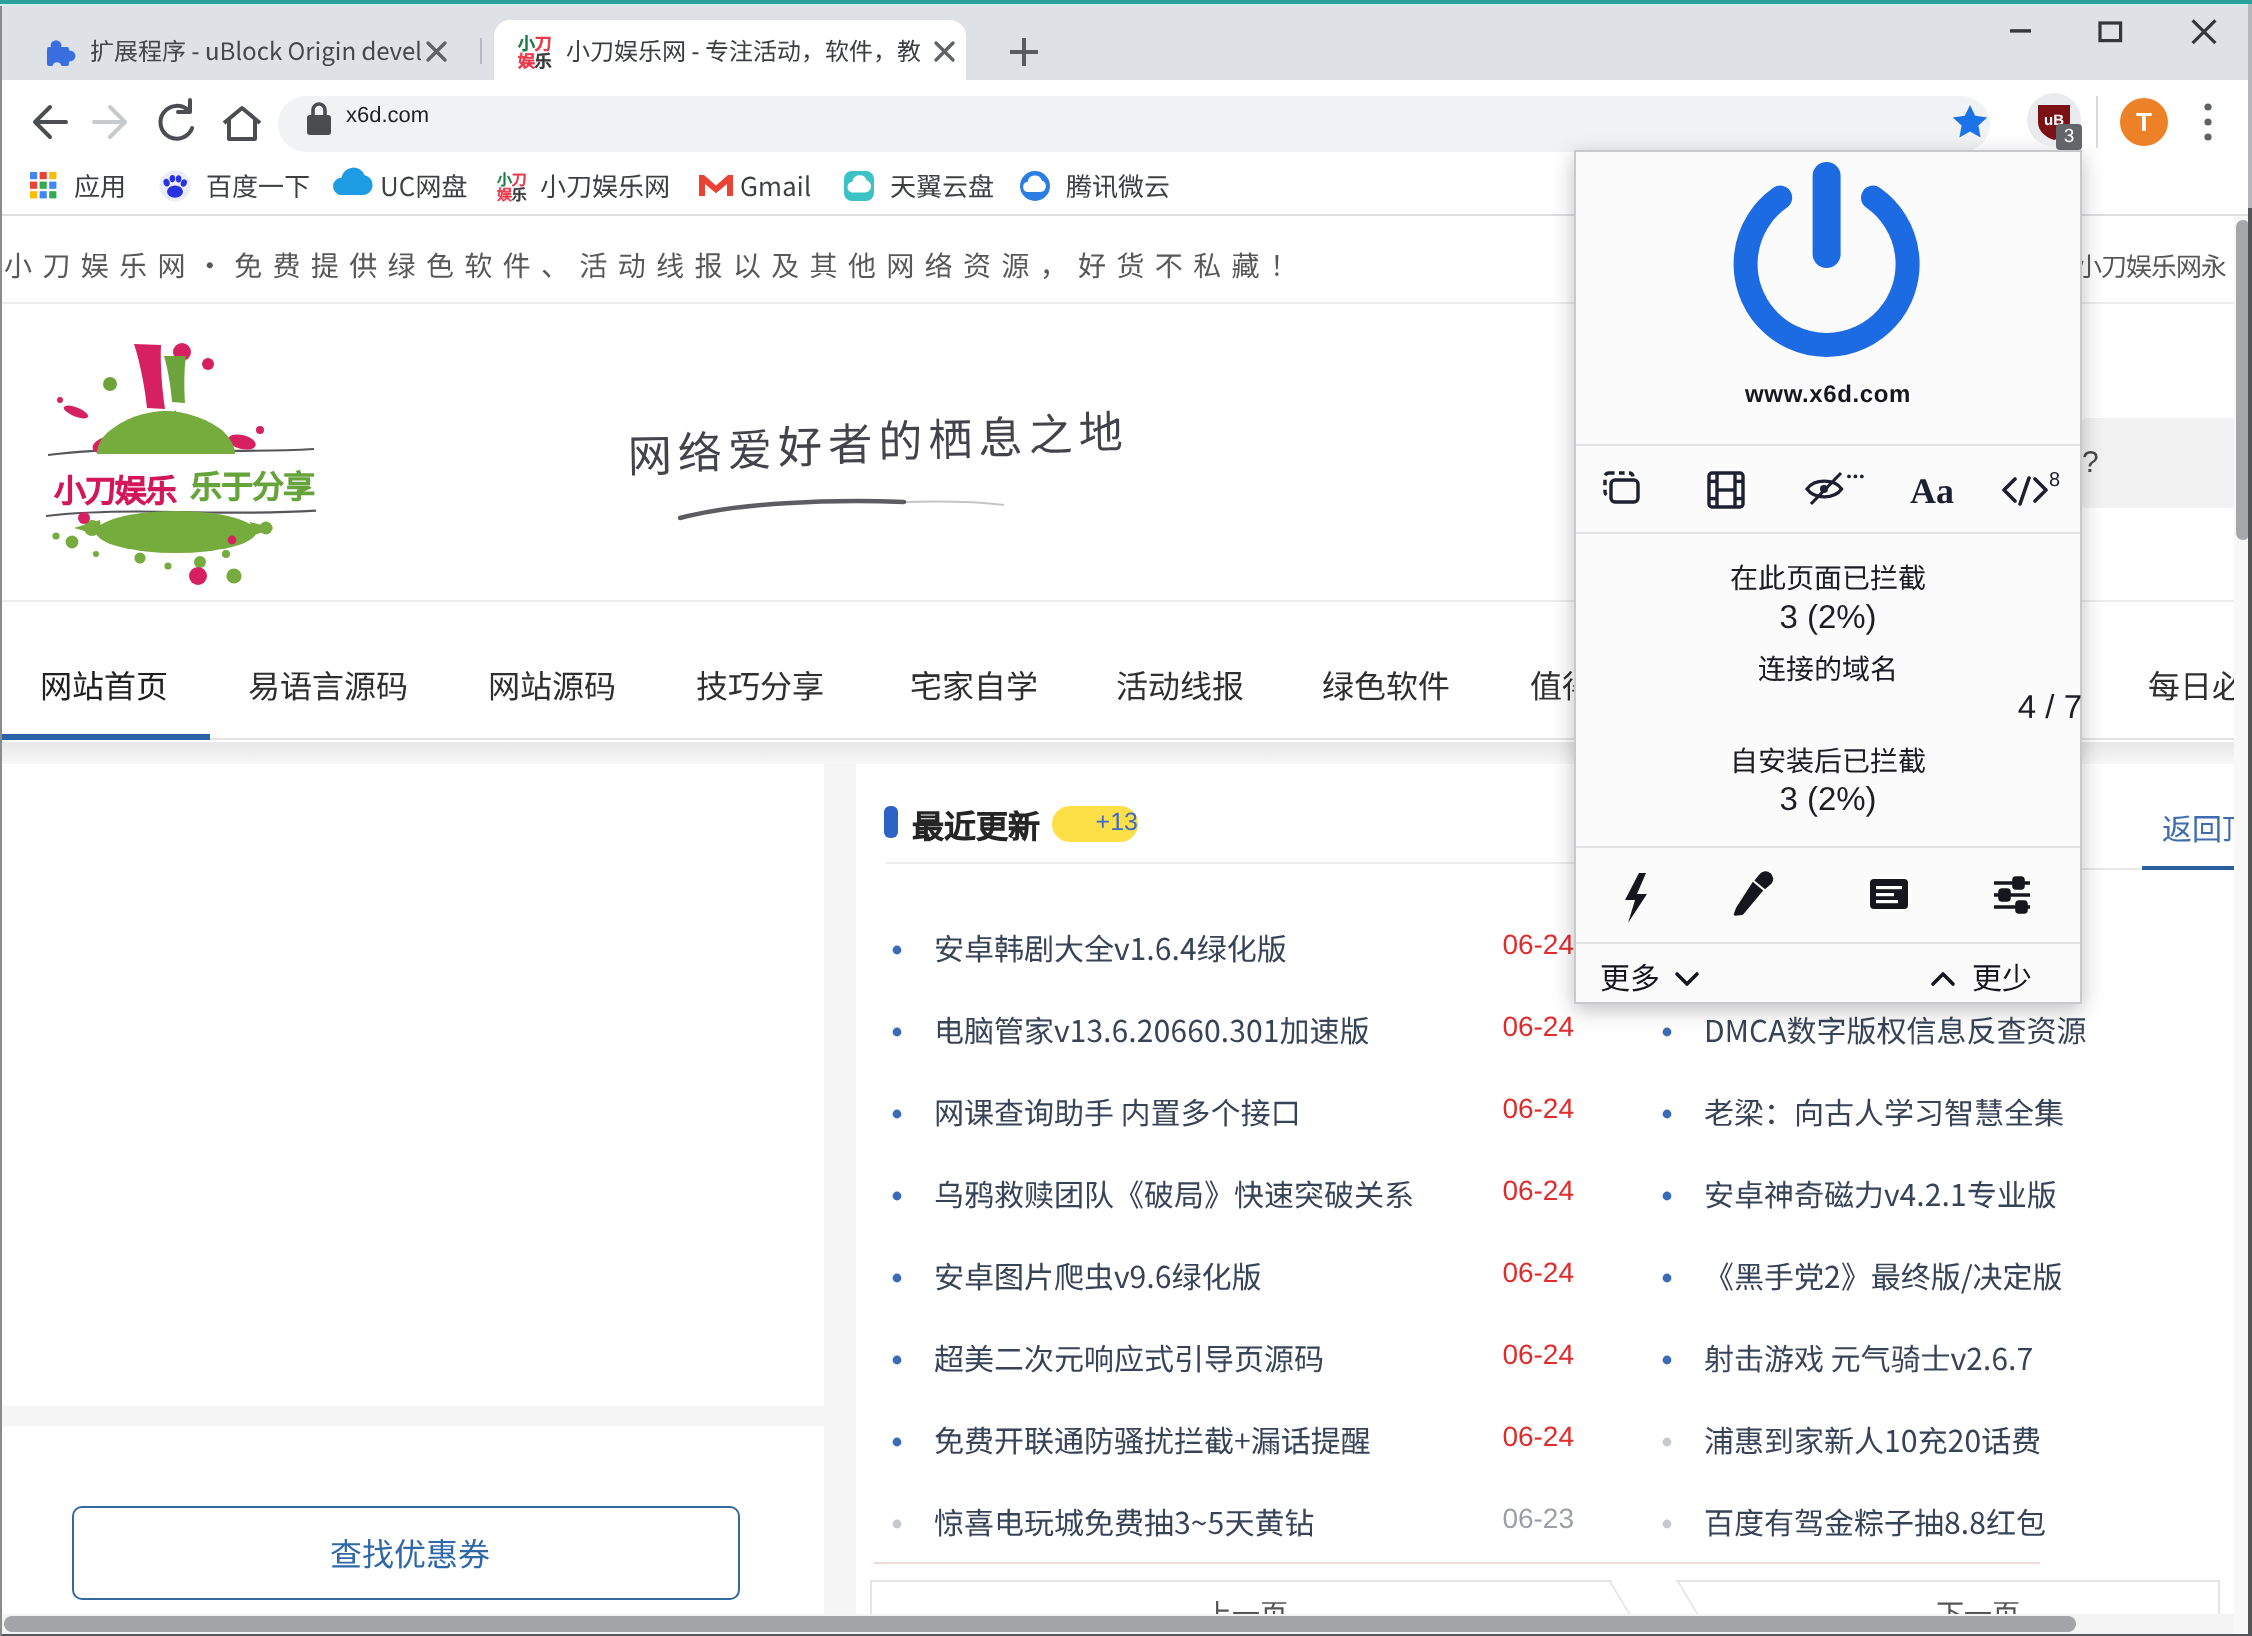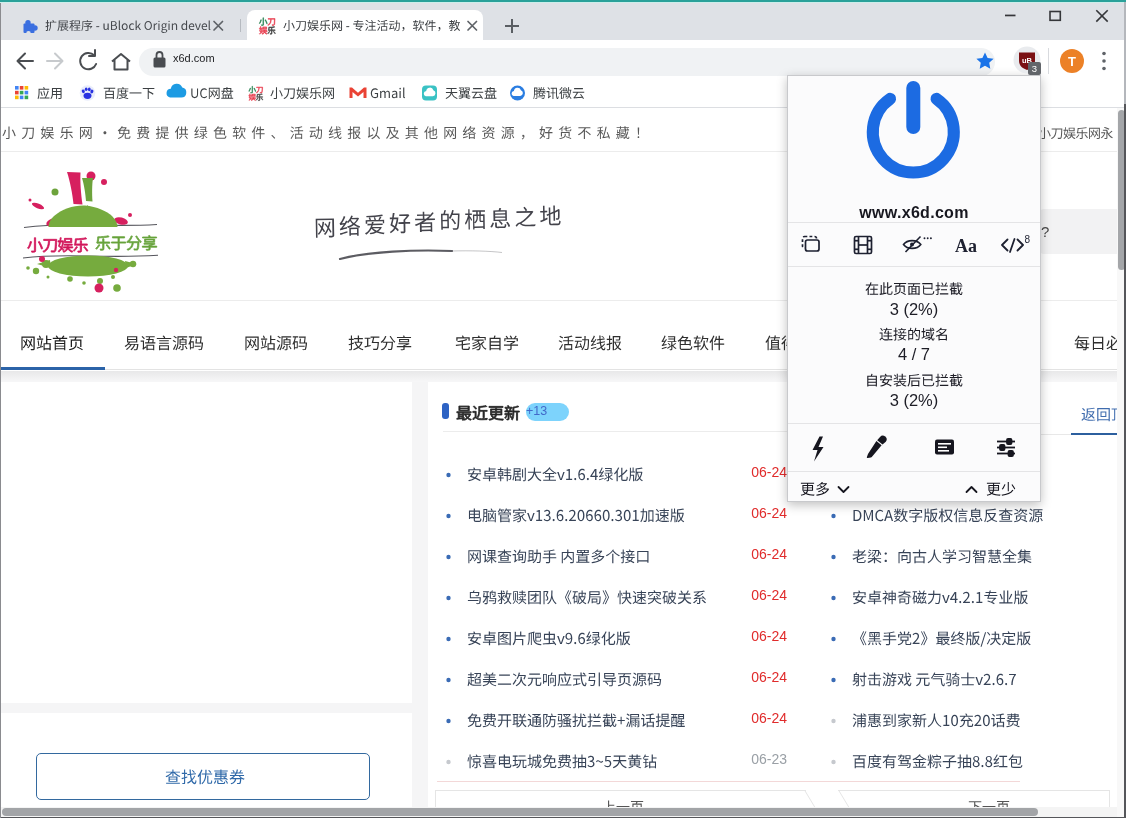--- a/index.html
+++ b/index.html
@@ -25,21 +25,21 @@
 <div class="abs" style="left:0;top:302px;width:1126px;height:68px;background:#fff;border-bottom:1px solid #e3e3e3"></div>
 <div class="abs" style="left:0;top:367px;width:105px;height:3px;background:#2b63a8;z-index:6"></div>
 <div class="abs" style="left:0;top:371px;width:1126px;height:447px;background:#f5f5f6"></div>
 <div class="abs" style="left:0;top:371px;width:1126px;height:11px;background:linear-gradient(#e8e8e9,#f7f7f8)"></div>
 <div class="abs" style="left:0;top:382px;width:412px;height:321px;background:#fff"></div>
 <div class="abs" style="left:0;top:713px;width:412px;height:105px;background:#fff"></div>
 <div class="abs" style="left:36px;top:753px;width:334px;height:47px;border:1px solid #33699f;border-radius:5px;background:#fff"></div>
 <div class="abs" style="left:428px;top:382px;width:698px;height:436px;background:#fff"></div>
 
 <div class="abs" style="left:441.5px;top:403px;width:7px;height:16px;background:#2d63c4;border-radius:3px"></div>
-<div class="abs" style="left:526px;top:403px;width:43px;height:17.5px;background:#7dd3fc;border-radius:9px;color:#4169c9;font-size:12.5px;text-align:left;line-height:17.5px">+13</div>
+<div class="abs" style="left:526px;top:403px;width:43px;height:17.5px;background:#fde047;border-radius:9px;color:#4169c9;font-size:12.5px;text-align:right;line-height:17.5px">+13</div>
 <div class="abs" style="left:443px;top:431px;width:578px;height:1px;background:#ececec"></div>
 <div class="abs" style="left:437px;top:781px;width:583px;height:1px;background:#f3d8d8"></div>
 
 <div class="abs" style="left:1041px;top:434px;width:30px;height:1px;background:#e8e8e8"></div>
 <div class="abs" style="left:1071px;top:433px;width:46px;height:2px;background:#2c5f9e"></div>
 
 <div class="abs" style="left:690px;top:464px;width:97px;text-align:right;font-size:14px;color:#e02b2b">06-24</div>
 <div class="abs" style="left:690px;top:505px;width:97px;text-align:right;font-size:14px;color:#e02b2b">06-24</div>
 <div class="abs" style="left:690px;top:546px;width:97px;text-align:right;font-size:14px;color:#e02b2b">06-24</div>
 <div class="abs" style="left:690px;top:587px;width:97px;text-align:right;font-size:14px;color:#e02b2b">06-24</div>
@@ -757,23 +757,23 @@
       <use href="#g4E00" x="100"></use>
       <use href="#g9875" x="200"></use>
     </g>
 </svg>
 
 <div class="abs" style="left:787px;top:75px;width:254px;height:427px;background:#fbfbfc;border:1px solid #c8c9cc;box-shadow:0 3px 10px rgba(0,0,0,.25);z-index:10"></div>
 <div class="abs" style="left:788px;top:222px;width:252px;height:1px;background:#e4e4e6;z-index:11"></div>
 <div class="abs" style="left:788px;top:266px;width:252px;height:1px;background:#e4e4e6;z-index:11"></div>
 <div class="abs" style="left:788px;top:423px;width:252px;height:1px;background:#e4e4e6;z-index:11"></div>
 <div class="abs" style="left:788px;top:471px;width:252px;height:1px;background:#e4e4e6;z-index:11"></div>
-<div class="abs" style="left:787px;top:204px;width:254px;text-align:center;font-size:16px;font-weight:700;letter-spacing:.3px;color:#17171f;z-index:11">www.x6d.com</div>
+<div class="abs" style="left:787px;top:190px;width:254px;text-align:center;font-size:12px;font-weight:700;letter-spacing:.3px;color:#17171f;z-index:11">www.x6d.com</div>
 <div class="abs" style="left:787px;top:300px;width:254px;text-align:center;font-size:16.5px;color:#1d1d26;z-index:11">3 (2%)</div>
-<div class="abs" style="left:787px;top:345px;width:254px;text-align:center;font-size:16.5px;color:#1d1d26;z-index:11">4 / 7</div>
+<div class="abs" style="left:787px;top:345px;width:254px;text-align:right;font-size:16.5px;color:#1d1d26;z-index:11">4 / 7</div>
 <div class="abs" style="left:787px;top:391px;width:254px;text-align:center;font-size:16.5px;color:#1d1d26;z-index:11">3 (2%)</div>
 
 <svg class="abs" style="left:0;top:0;z-index:20" width="1126" height="818">
 
 <defs>
 <linearGradient id="f1" x1="0" y1="0" x2="1" y2="0">
  <stop offset="0" stop-color="#dee1e6" stop-opacity="0"></stop>
         <stop offset="1" stop-color="#dee1e6"></stop>
 </linearGradient>
 <linearGradient id="f2" x1="0" y1="0" x2="1" y2="0">

